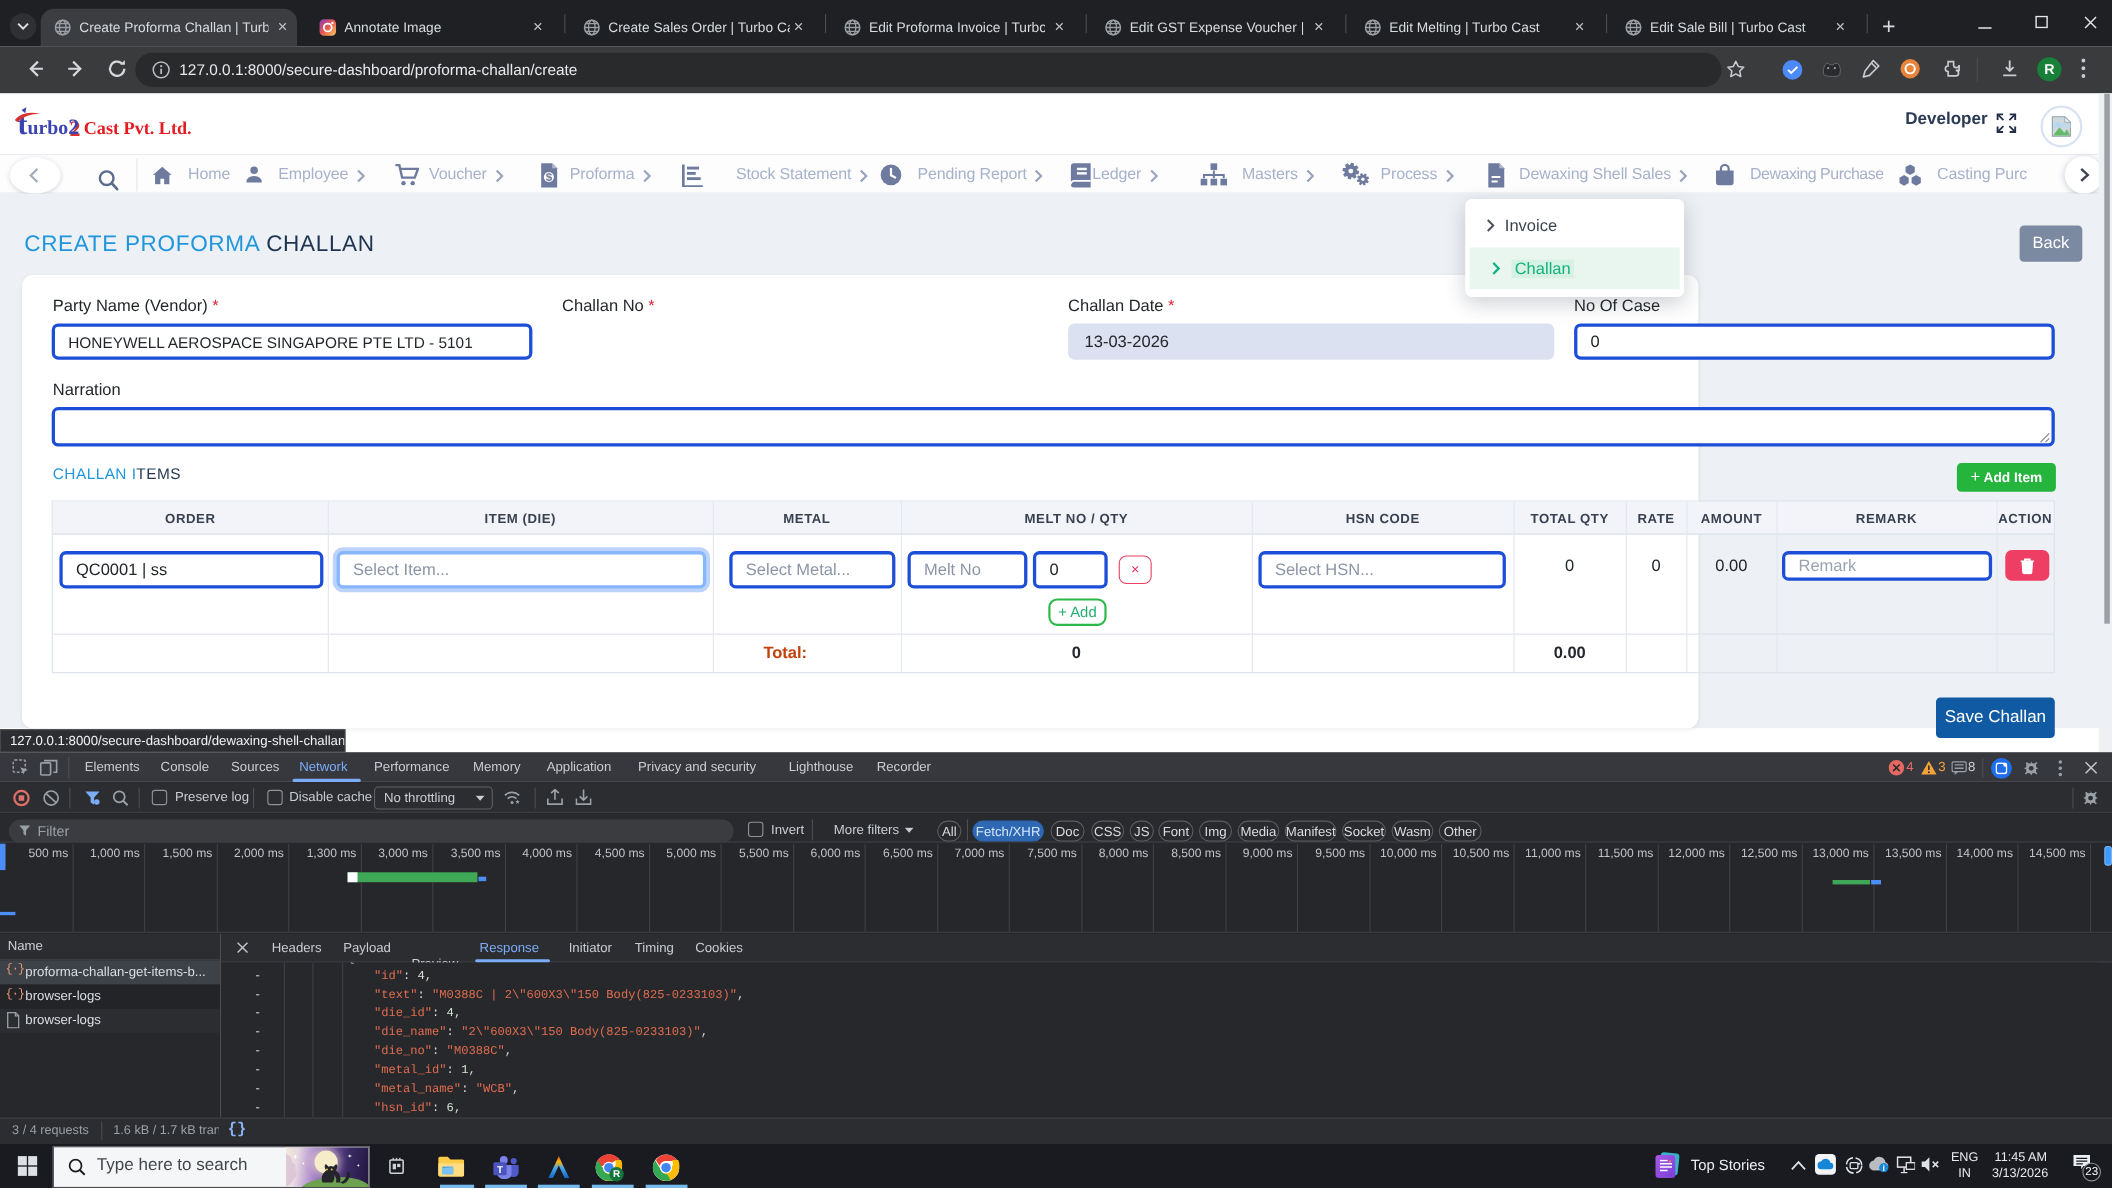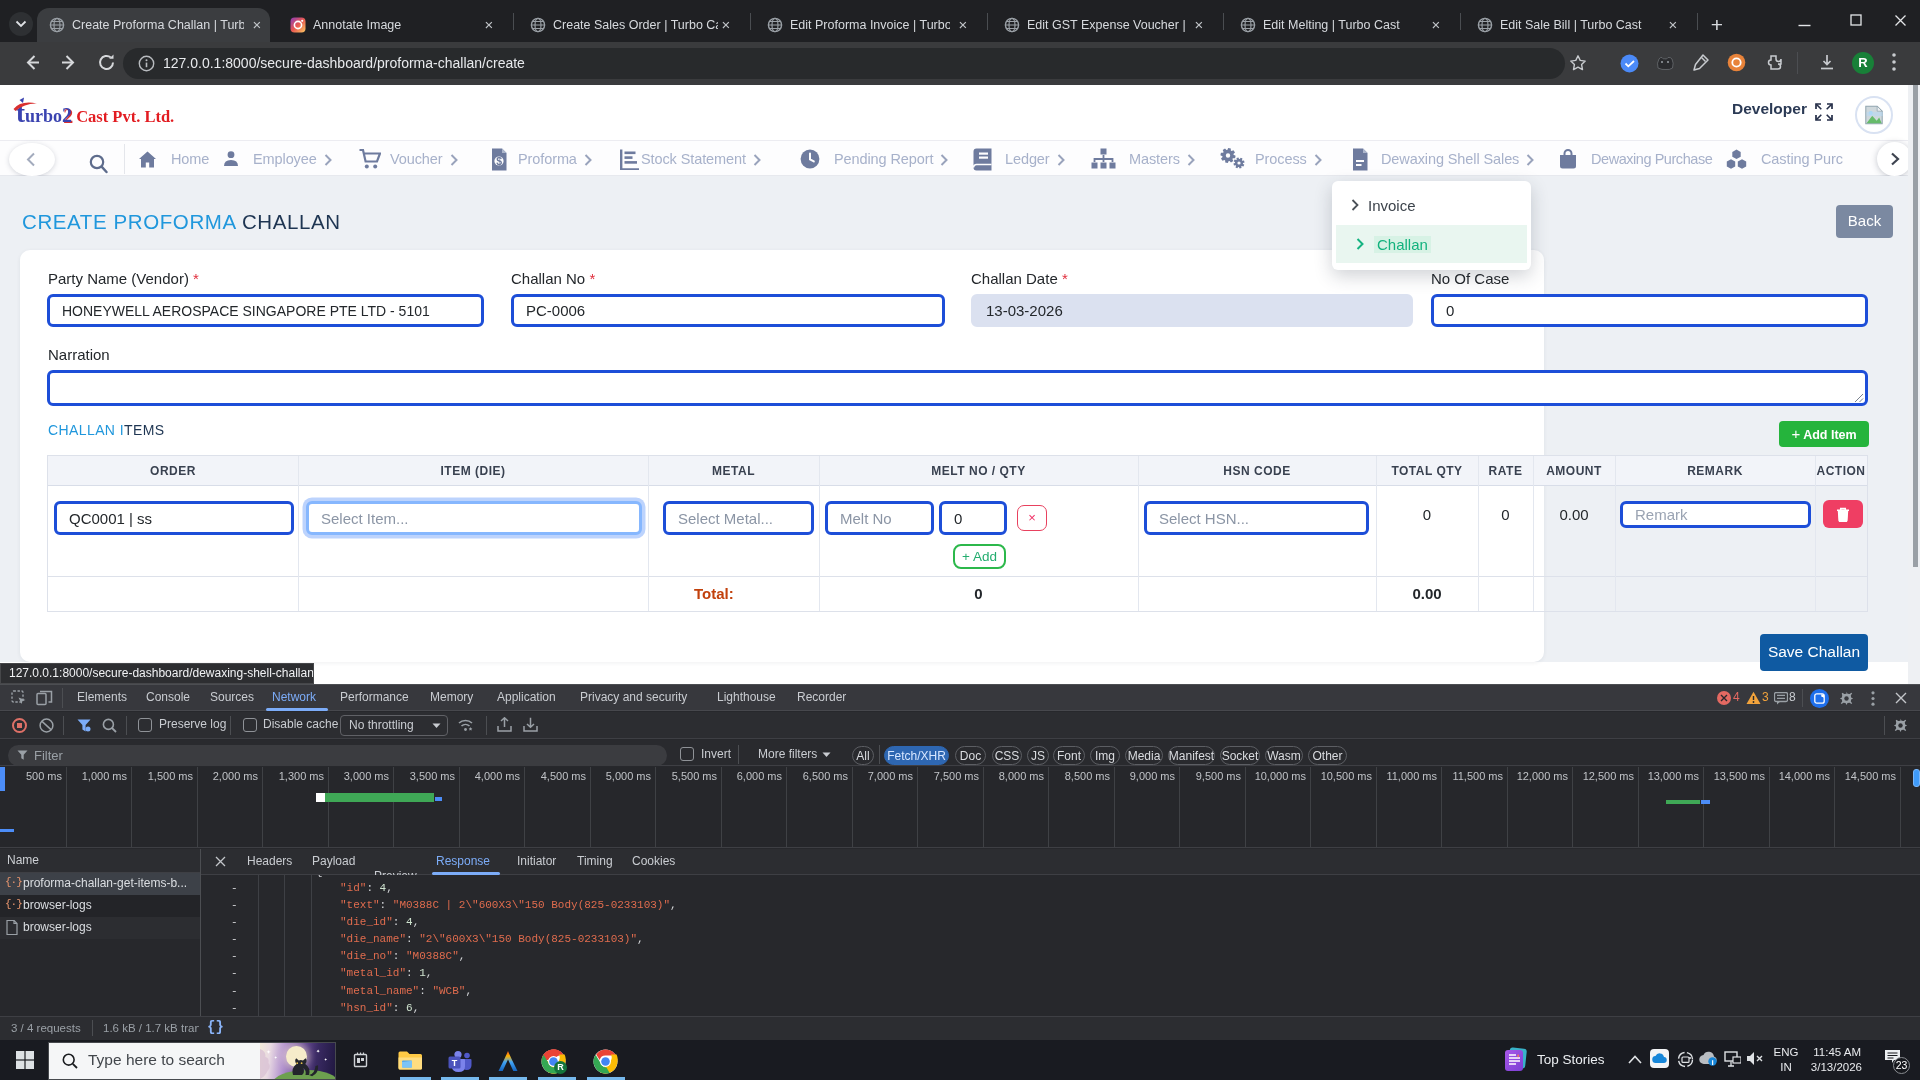--- a/index.html
+++ b/index.html
@@ -271,21 +271,21 @@
             <path d="M1.5 1 L6.5 6 L1.5 11" stroke="#99a3bc" stroke-width="2" fill="none"></path>
           </svg>
         </div>
       <div class="nit" style="left:620px">
           <svg width="19" height="21" viewBox="0 0 19 21">
             <path d="M1.2 0.5 V20.5 H19" fill="none" stroke="#6e7b9e" stroke-width="2.4"></path>
             <rect x="4.5" y="2.5" width="11" height="2.6" fill="#6e7b9e"></rect>
             <rect x="4.5" y="7.3" width="8" height="2.6" fill="#6e7b9e"></rect>
             <rect x="4.5" y="12.1" width="12.5" height="2.6" fill="#6e7b9e"></rect>
           </svg>
-          <span style="margin-left:2px">Stock Statement</span>
+          <span style="margin-left:30px">Stock Statement</span>
           <svg class="nch" width="8" height="12" viewBox="0 0 8 12">
             <path d="M1.5 1 L6.5 6 L1.5 11" stroke="#99a3bc" stroke-width="2" fill="none"></path>
           </svg>
         </div>
       <div class="nit" style="left:800px">
           <svg width="20" height="20" viewBox="0 0 20 20">
             <circle cx="10" cy="10" r="9.4" fill="#6e7b9e"></circle>
             <path d="M10 4.5 V10.3 L13.8 12.4" stroke="#fdfdfe" stroke-width="2" fill="none" stroke-linecap="round"></path>
           </svg>
           <span style="margin-left:14px">Pending Report</span>
@@ -293,21 +293,21 @@
             <path d="M1.5 1 L6.5 6 L1.5 11" stroke="#99a3bc" stroke-width="2" fill="none"></path>
           </svg>
         </div>
       <div class="nit" style="left:973px">
           <svg width="20" height="23" viewBox="0 0 20 23">
             <path d="M3.5 0.5 H18.5 V22.5 H3.5 a3 3 0 0 1 -3-3 V3.5 a3 3 0 0 1 3-3 z" fill="#6e7b9e"></path>
             <path d="M0.5 19.5 a3 3 0 0 1 3-3 H18.5" stroke="#fdfdfe" stroke-width="1.6" fill="none"></path>
             <rect x="6" y="4.5" width="9" height="2.2" fill="#fdfdfe"></rect>
             <rect x="6" y="8.5" width="9" height="2.2" fill="#fdfdfe"></rect>
           </svg>
-          <span style="margin-left:12px">Ledger</span>
+          <span style="">Ledger</span>
           <svg class="nch" width="8" height="12" viewBox="0 0 8 12">
             <path d="M1.5 1 L6.5 6 L1.5 11" stroke="#99a3bc" stroke-width="2" fill="none"></path>
           </svg>
         </div>
       <div class="nit" style="left:1091px">
           <svg width="25" height="22" viewBox="0 0 25 22">
             <rect x="9.5" y="0.5" width="6" height="6" fill="#6e7b9e"></rect>
             <rect x="0.5" y="14.5" width="6" height="6" fill="#6e7b9e"></rect>
             <rect x="9.5" y="14.5" width="6" height="6" fill="#6e7b9e"></rect>
             <rect x="18.5" y="14.5" width="6" height="6" fill="#6e7b9e"></rect>
@@ -363,21 +363,20 @@
     </div>
     <div class="a" id="content"></div>
     <div class="a" style="left:22px;top:125px;font-size:20.5px;font-weight:400;letter-spacing:0.6px"><span style="color:#2097dc">CREATE PROFORMA</span> <span style="color:#1e3552">CHALLAN</span></div>
     <div class="a" style="left:1836px;top:120px;width:57px;height:33px;background:#7b89a1;border-radius:4px;color:#fff;font-size:15px;text-align:center;line-height:32px">Back</div>
     <div class="a" id="card">
       <div class="lbl" style="left:28px;top:20px">Party Name (Vendor) <span class="req">*</span></div>
       <div class="lbl" style="left:491px;top:20px">Challan No <span class="req">*</span></div>
       <div class="lbl" style="left:951px;top:20px">Challan Date <span class="req">*</span></div>
       <div class="lbl" style="left:1411px;top:20px">No Of Case</div>
       <div class="inp" style="left:27px;top:44px;width:437px;height:33px;font-size:14px">HONEYWELL AEROSPACE SINGAPORE PTE LTD - 5101</div>
-      <div class="inp" style="left:491px;top:44px;width:434px;height:33px">PC-0006</div>
       <div class="inp" style="left:951px;top:44px;width:442px;height:33px;background:#dbe1f0;border-color:#dbe1f0">13-03-2026</div>
       <div class="inp" style="left:1411px;top:44px;width:437px;height:33px">0</div>
       <div class="lbl" style="left:28px;top:96px">Narration</div>
       <div class="inp" style="left:27px;top:120px;width:1821px;height:36px"></div>
       <svg class="a" style="left:1834px;top:143px" width="10" height="10" viewBox="0 0 10 10">
           <path d="M9 1 L1 9 M9 5.5 L5.5 9" stroke="#7a828e" stroke-width="1"></path>
         </svg>
       <div class="a" style="left:28px;top:172px;font-size:14px;font-weight:400;letter-spacing:0.4px"><span style="color:#2097dc">CHALLAN I</span><span style="color:#1e3552">TEMS</span></div>
       <div class="a" style="left:1759px;top:171px;width:90px;height:26px;background:#25b43c;border-radius:4px;color:#fff;font-size:12.5px;font-weight:700;text-align:center;line-height:26px"><span style="font-size:15px;font-weight:400">+</span> Add Item</div>
 

